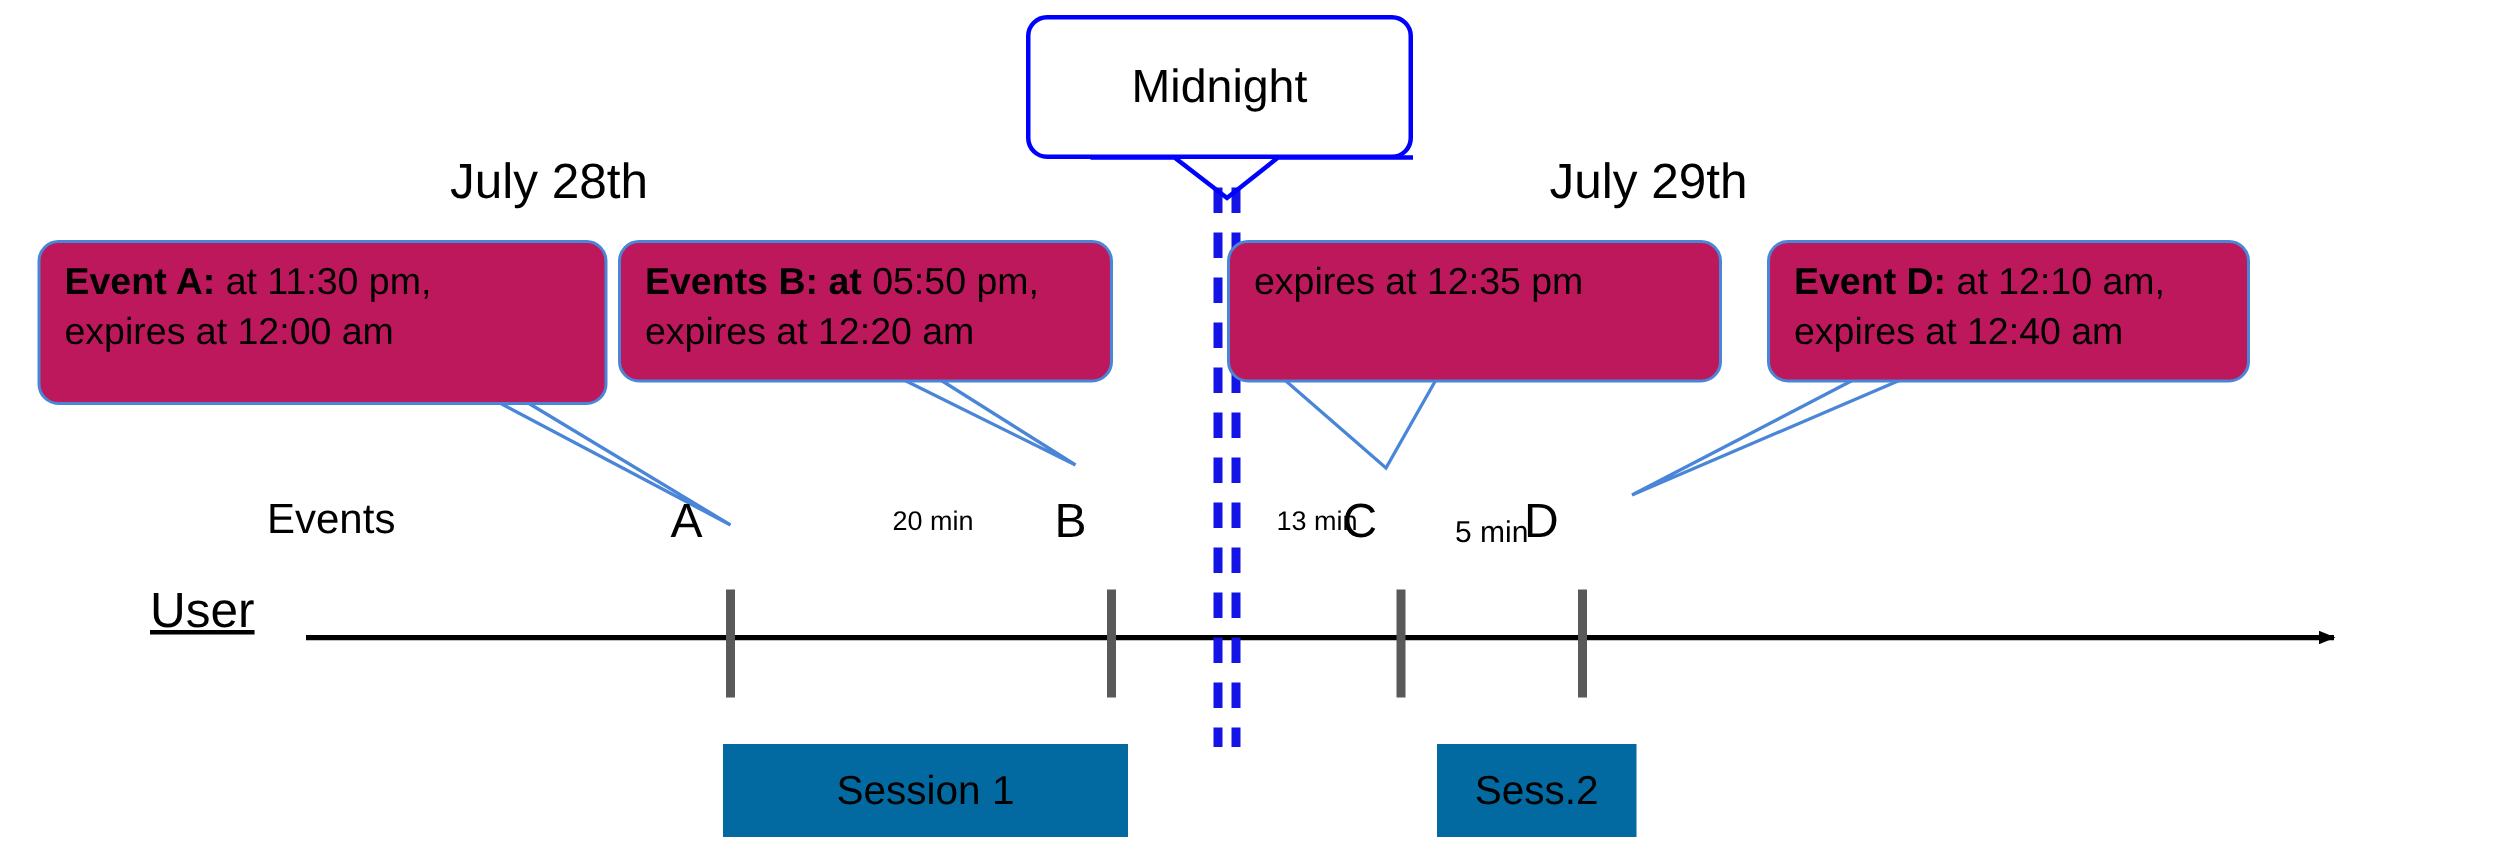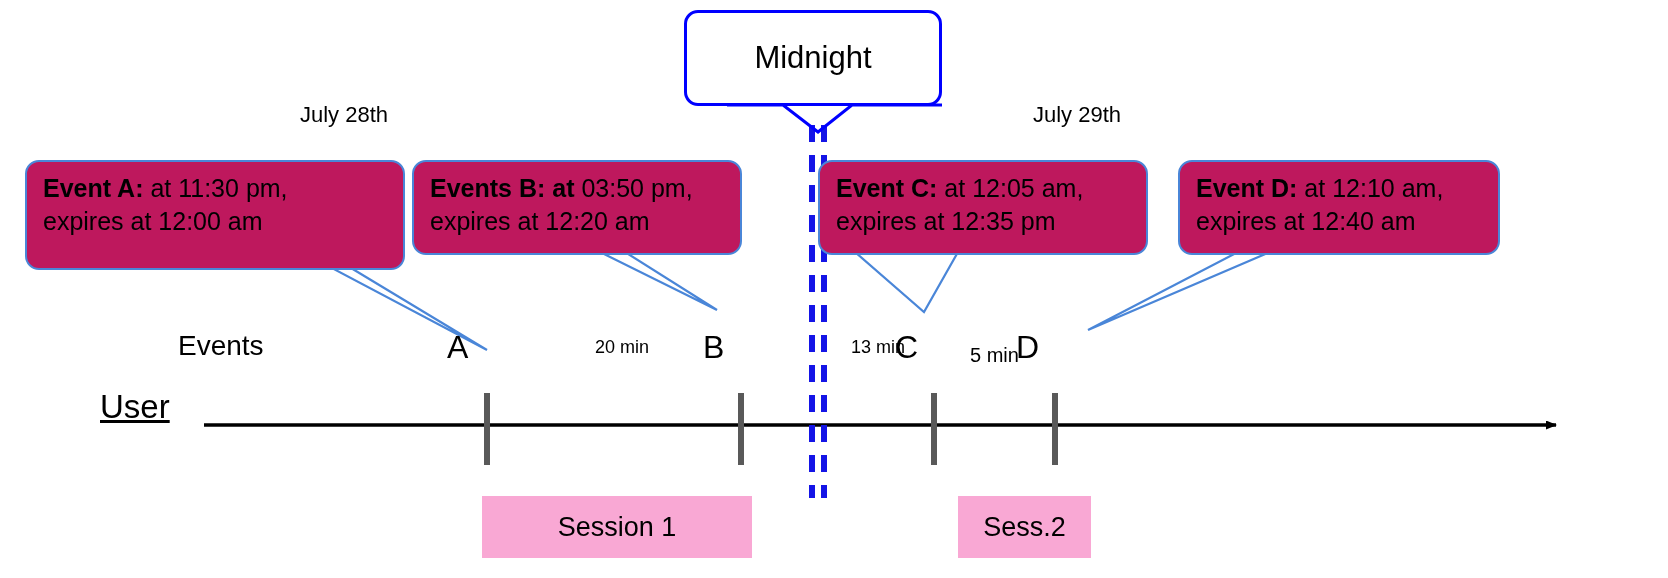--- a/index.html
+++ b/index.html
@@ -56,40 +56,40 @@
     color: #000000;
   }
 
   
   .label {
     position: absolute;
     white-space: nowrap;
     color: #000000;
     z-index: 4;
   }
-  .date-label   { font-size: 22px; text-align: center; }
+  .date-label   { font-size: 33px; text-align: center; }
   .user-label   { font-size: 33px; }
   .events-label { font-size: 28px; }
   .marker-label { font-size: 32px; }
   .gap-label    { font-size: 18px; }
   .gap-label-sm { font-size: 20px; }
 
   
   .tick {
     position: absolute;
     width: 6px;
     background: #595959;
     z-index: 2;
   }
 
   
   .session {
     position: absolute;
     box-sizing: border-box;
-    background: #f9a8d4;
+    background: #0369a1;
     display: flex;
     align-items: center;
     justify-content: center;
     font-size: 27px;
     color: #000000;
     z-index: 2;
   }
 </style>
 </head>
 <body>
@@ -125,26 +125,25 @@
 
   <div class="label date-label" style="left:300px; top:102px;">July 28th</div>
   <div class="label date-label" style="left:1033px; top:102px;">July 29th</div>
 
   <div class="callout" style="left:25px; top:160px; width:380px; height:110px;">
     <div><b>Event A:</b><span> at 11:30 pm,</span></div>
     <div>expires at 12:00 am</div>
   </div>
 
   <div class="callout" style="left:412px; top:160px; width:330px; height:95px;">
-    <div><b>Events B: at</b><span> 03:50 pm,</span></div>
+    <div><b>Events B: at</b><span> 05:50 pm,</span></div>
     <div>expires at 12:20 am</div>
   </div>
 
   <div class="callout" style="left:818px; top:160px; width:330px; height:95px;">
-    <div><b>Event C:</b><span> at 12:05 am,</span></div>
     <div>expires at 12:35 pm</div>
   </div>
 
   <div class="callout" style="left:1178px; top:160px; width:322px; height:95px;">
     <div><b>Event D:</b><span>  at 12:10 am,</span></div>
     <div>expires at 12:40 am</div>
   </div>
 
   <div class="label events-label" style="left:178px; top:330px;">Events</div>
   <div class="label user-label" style="left:100px; top:388px;text-decoration:underline;">User</div>

